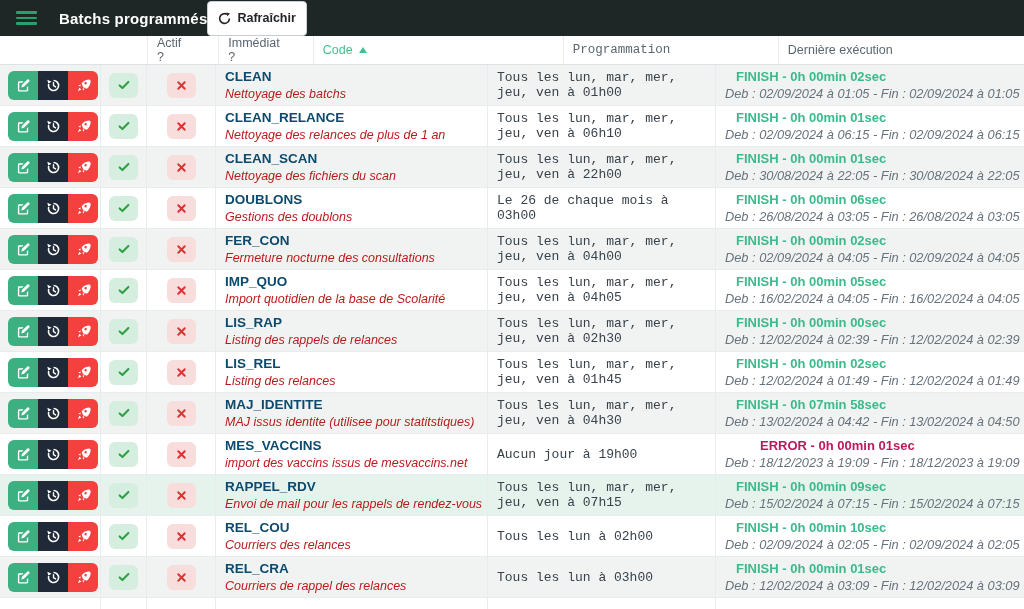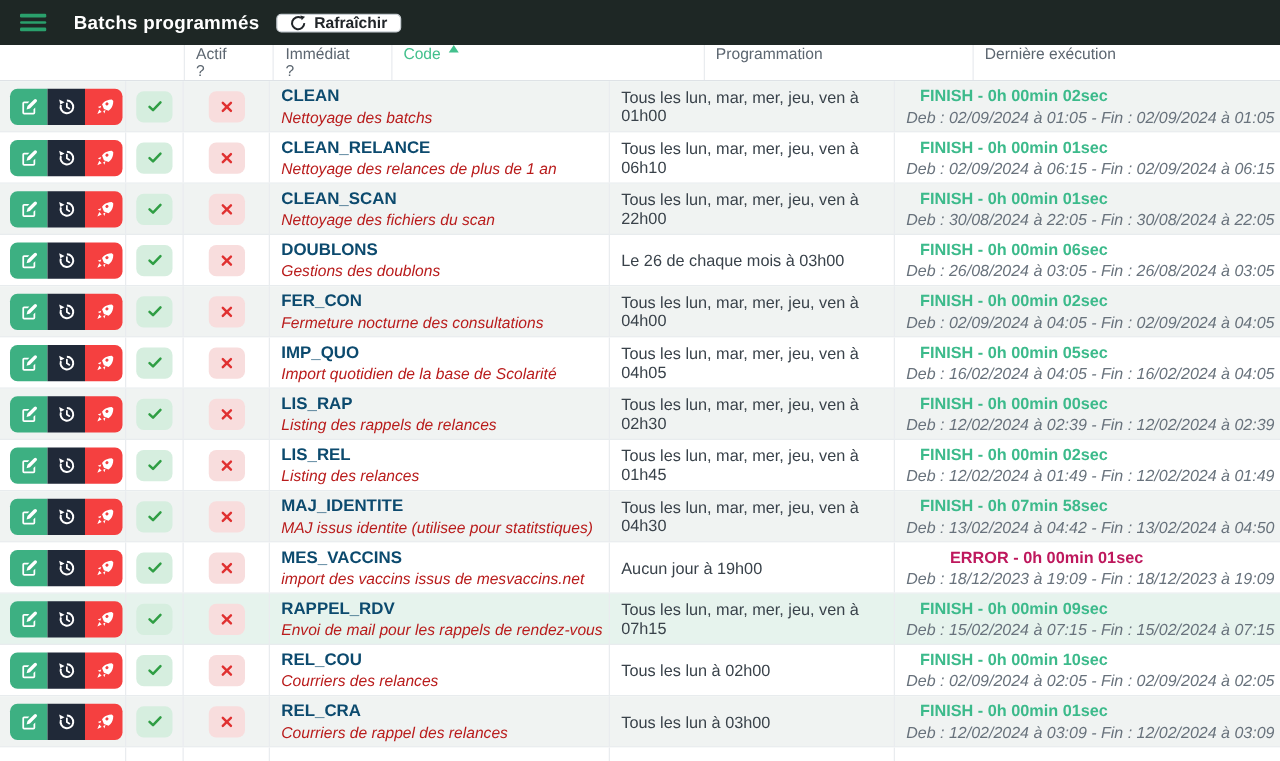--- a/index.html
+++ b/index.html
@@ -4,36 +4,36 @@
 <style>
   * { box-sizing: border-box; margin: 0; padding: 0; }
   html, body { width: 1024px; height: 609px; overflow: hidden; background: #fff;
     font-family: "Liberation Sans", sans-serif; }
 
   
   .topbar { height: 36px; background: #1e2725; display: flex; align-items: center; padding: 0 10px; }
   .burger { width: 21px; display: flex; flex-direction: column; gap: 3px; cursor: pointer; padding: 3px 0; margin-left: 6px; }
   .burger span { display: block; height: 2.5px; background: #2aa06c; border-radius: 1px; }
   .topbar-title { color: #fff; font-weight: bold; font-size: 15px; margin-left: 22px; letter-spacing: .2px; }
-  .refresh-btn { margin-left: 14px; background: #fff; border: 1px solid #c8ced3; border-radius: 4px;
-    height: 15px; padding: 0 10px; display: inline-flex; align-items: center; gap: 6px;
+  .refresh-btn { background: #fff; border: 1px solid #c8ced3; border-radius: 4px;
+    height: 35px; padding: 0 10px; display: inline-flex; align-items: center; gap: 6px;
     font-size: 12.5px; font-weight: bold; color: #212529; cursor: pointer;
     font-family: "Liberation Sans", sans-serif; }
 
   
   .c-actions { width: 100px; }
   .c-active  { width: 46px;  }
   .c-imm     { width: 69px;  }
   .c-code    { width: 272px; }
-  .c-sched   { width: 228px; }
+  .c-sched   { width: 228px; font-family: Liberation Mono, monospace; }
   .c-last    { width: 309px; }
 
   .thead { display: flex; height: 29px; border-bottom: 1px solid #dee2e6; background: #fff;
     font-size: 12.5px; color: #5c6670; }
-  .thead > div { display: flex; align-items: flex-start; padding-left: 9px; border-left: 1px solid #e9ecef; height: 100%; cursor: pointer; margin-left: 33px; }
+  .thead > div { display: flex; align-items: center; padding-left: 9px; border-left: 1px solid #e9ecef; height: 100%; cursor: pointer; margin-left: 33px; }
   .thead > div:first-child { border-left: none; }
   .th-code { color: #43c08d; gap: 6px; }
   .sort-arrow { width: 0; height: 0; border-left: 4px solid transparent; border-right: 4px solid transparent;
     border-bottom: 6px solid #43c08d; display: inline-block; }
 
   .row { display: flex; height: 41px; border-bottom: 1px solid #e8ecee; }
   .row > div { height: 100%; border-left: 1px solid #e9ecef; display: flex; align-items: center; padding-left: 9px; }
   .row > div:first-child { border-left: none; }
   .row-stripe { background: #f0f3f2; }
   .row-plain  { background: #ffffff; }

